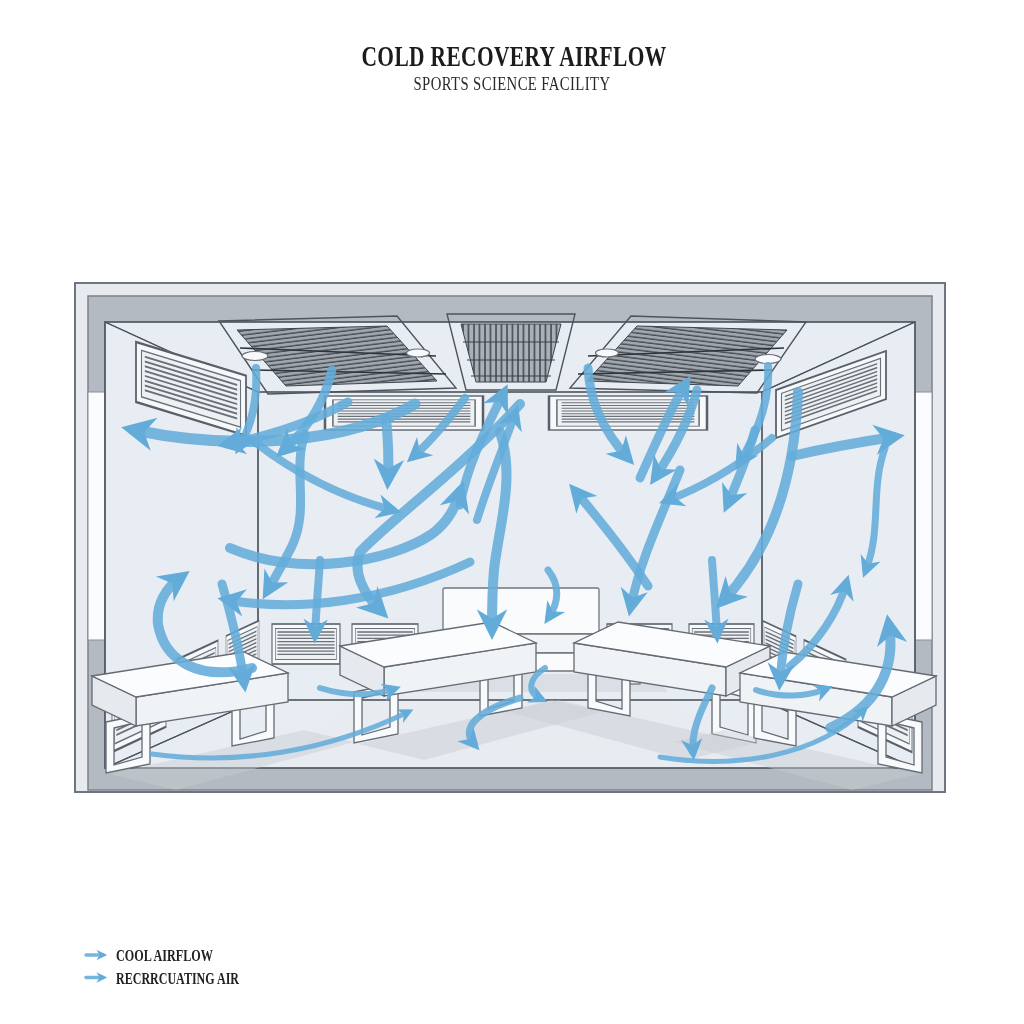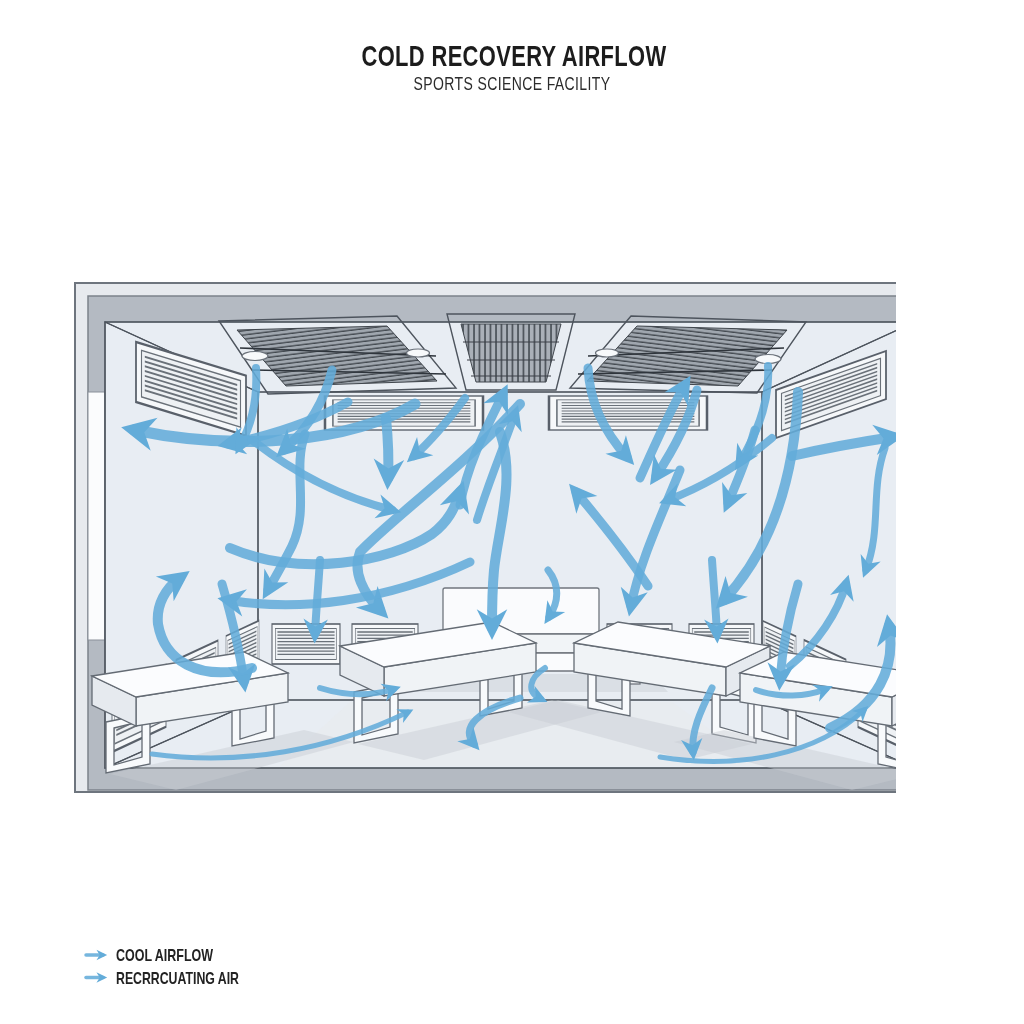--- a/index.html
+++ b/index.html
@@ -1,17 +1,17 @@
 <!DOCTYPE html>
 <html style="--airflow-arrow: #63ACD9; --structure-line: #4d545d; --frame-band: #b4bac2; --frame-light: #e7eaee; --wall: #e8edf3; --ceiling: #f2f5f8; --floor: #dde2e8; --grille: #454b52; --text: #1c1c1c;"><head>
 <meta charset="utf-8">
 <style>
   html,body{margin:0;padding:0;background:#ffffff;}
-  .page{width:896px;height:1024px;position:relative;background:#fff;overflow:hidden;
-        font-family:Liberation Sans, sans-serif;}
+  .page{width:1024px;height:1024px;position:relative;background:#fff;overflow:hidden;
+        font-family:Liberation Serif, serif;}
   svg{display:block}
   text{fill:var(--text,#1c1c1c);}
   .title-t{font-size:30px;font-weight:700;letter-spacing:.5px;}
   .sub-t{font-size:18px;font-weight:400;letter-spacing:.5px;fill:#2b2b2b;}
   .leg-t{font-size:17px;font-weight:700;fill:#222;}
   .s{stroke:var(--structure-line,#4d545d);fill:none;}
   .flow{fill:none;stroke:var(--airflow-arrow,#63ACD9);stroke-linecap:round;stroke-opacity:.88;
         marker-end:url(#ah);}
   #ah path{fill:var(--airflow-arrow,#63ACD9);}
 </style>

